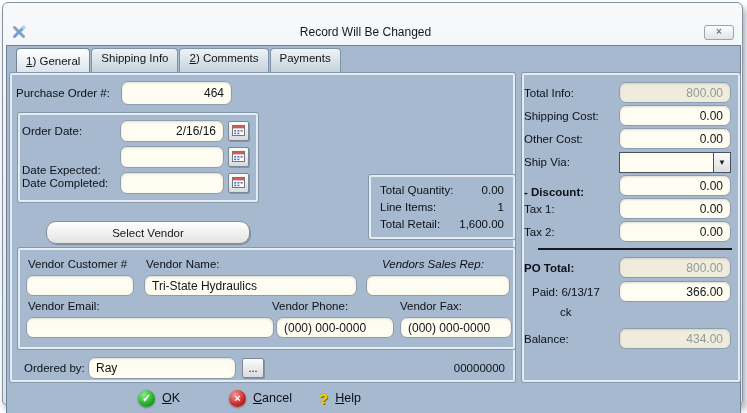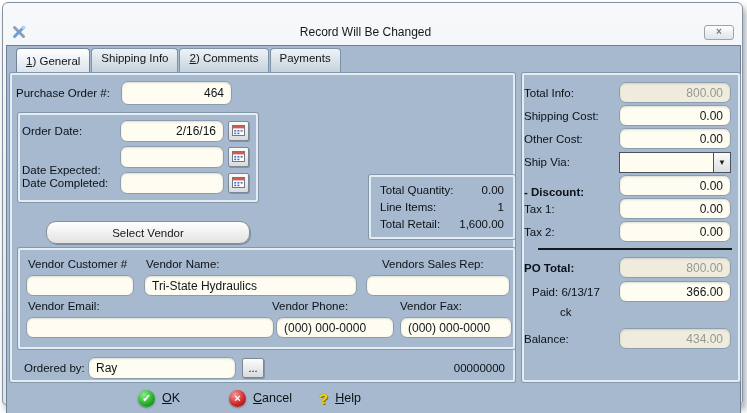--- a/index.html
+++ b/index.html
@@ -184,21 +184,21 @@
           </div>
         </div>
 
         <div class="btn" style="left:6px; top:146px; width:204px; height:23px;">
           <span>Select Vendor</span>
         </div>
 
         <div class="gbox" style="left:6px; top:173px; width:497px; height:101px;">
           <div class="lbl" style="left:8px; top:8px;">Vendor Customer #</div>
           <div class="lbl" style="left:126px; top:8px;">Vendor Name:</div>
-          <div class="lbl r" style="left:362px; top:8px; width:128px;">Vendors Sales Rep:</div>
+          <div class="lbl r" style="left:362px; top:8px; width:128px;font-style:italic;">Vendors Sales Rep:</div>
 
           <input class="field" style="left: 6px; top: 25px; width: 108px; height: 21px;" readonly="" spellcheck="false" value="">
           <input class="field" style="left: 124px; top: 25px; width: 213px; height: 21px;" readonly="" spellcheck="false" value="Tri-State Hydraulics">
           <input class="field" style="left: 346px; top: 25px; width: 144px; height: 21px;" readonly="" spellcheck="false" value="">
 
           <div class="lbl" style="left:8px; top:50px;">Vendor Email:</div>
           <div class="lbl r" style="left:252px; top:50px; width:120px;">Vendor Phone:</div>
           <div class="lbl r" style="left:380px; top:50px; width:106px;">Vendor Fax:</div>
 
           <input class="field" style="left: 6px; top: 67px; width: 248px; height: 21px;" readonly="" spellcheck="false" value="">

